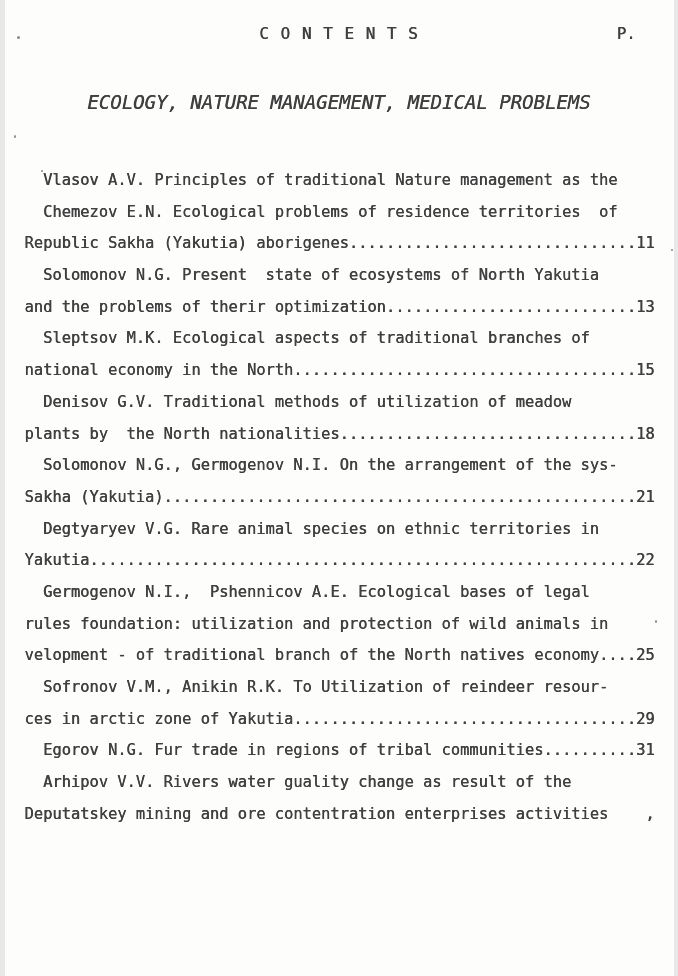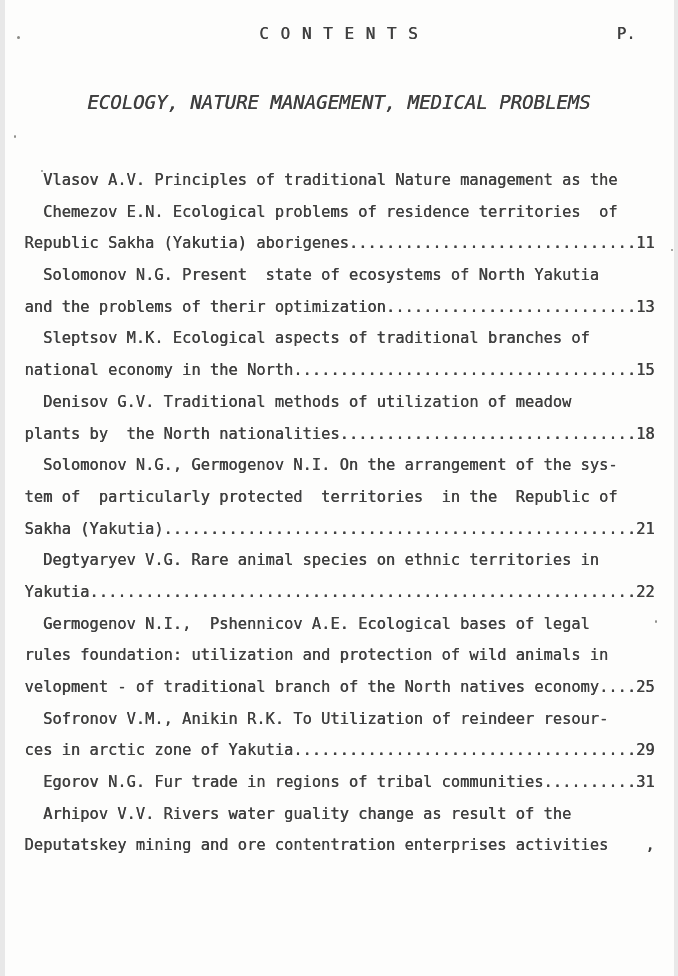--- a/index.html
+++ b/index.html
@@ -91,21 +91,20 @@
       <div class="toc-line txt">  Vlasov A.V. Principles of traditional Nature management as the</div>
       <div class="toc-line txt">  Chemezov E.N. Ecological problems of residence territories  of</div>
       <div class="toc-line txt">Republic Sakha (Yakutia) aborigenes...............................11</div>
       <div class="toc-line txt">  Solomonov N.G. Present  state of ecosystems of North Yakutia</div>
       <div class="toc-line txt">and the problems of therir optimization...........................13</div>
       <div class="toc-line txt">  Sleptsov M.K. Ecological aspects of traditional branches of</div>
       <div class="toc-line txt">national economy in the North.....................................15</div>
       <div class="toc-line txt">  Denisov G.V. Traditional methods of utilization of meadow</div>
       <div class="toc-line txt">plants by  the North nationalities................................18</div>
       <div class="toc-line txt">  Solomonov N.G., Germogenov N.I. On the arrangement of the sys-</div>
-      <div class="toc-line txt">tem of  particularly protected  territories  in the  Republic of</div>
       <div class="toc-line txt">Sakha (Yakutia)...................................................21</div>
       <div class="toc-line txt">  Degtyaryev V.G. Rare animal species on ethnic territories in</div>
       <div class="toc-line txt">Yakutia...........................................................22</div>
       <div class="toc-line txt">  Germogenov N.I.,  Pshennicov A.E. Ecological bases of legal</div>
       <div class="toc-line txt">rules foundation: utilization and protection of wild animals in</div>
       <div class="toc-line txt">velopment - of traditional branch of the North natives economy....25</div>
       <div class="toc-line txt">  Sofronov V.M., Anikin R.K. To Utilization of reindeer resour-</div>
       <div class="toc-line txt">ces in arctic zone of Yakutia.....................................29</div>
       <div class="toc-line txt">  Egorov N.G. Fur trade in regions of tribal communities..........31</div>
       <div class="toc-line txt">  Arhipov V.V. Rivers water guality change as result of the</div>

